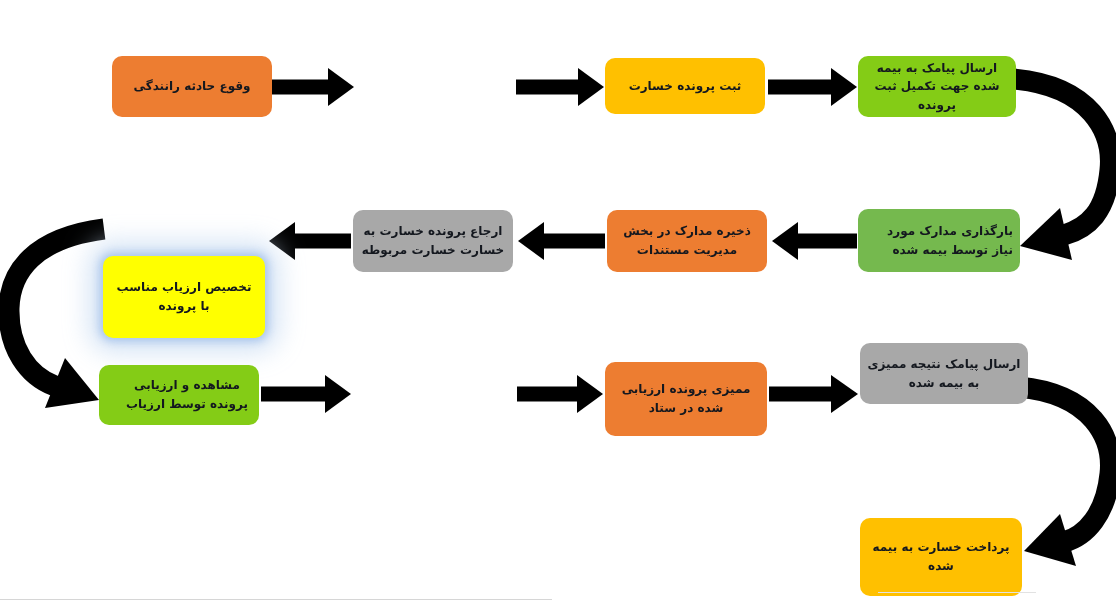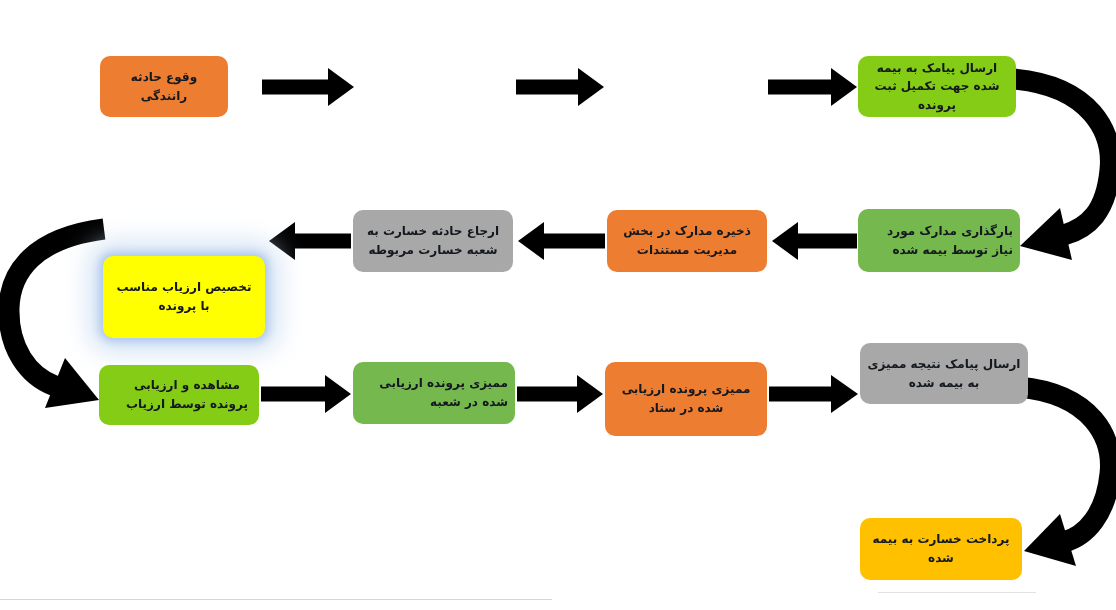--- a/index.html
+++ b/index.html
@@ -27,33 +27,33 @@
   .orange{background:#ED7D31;}
   .gray{background:#A8A8A8;}
   .gold{background:#FFC000;}
   .blue{background:#84cc16;}
   .green{background:#75B94E;text-align:right;}
   .hl-yellow{
     background:#FFFF00;
     box-shadow:0 0 8px 3px rgba(164,194,235,0.95), 0 0 26px 14px rgba(198,217,241,0.75);
   }
   
-  .n1{left:100px;top:56px;width:128px;height:61px;}
+  .n1{left:112px;top:56px;width:160px;height:61px;}
   .n2{left:352px;top:56px;width:161px;height:61px;}
   .n3{left:605px;top:58px;width:160px;height:56px;}
   .n4{left:858px;top:56px;width:158px;height:61px;}
   .n5{left:858px;top:209px;width:162px;height:63px;}
   .n6{left:607px;top:210px;width:160px;height:62px;justify-content:flex-end;}
   .n7{left:353px;top:210px;width:160px;height:62px;}
   .n8{left:103px;top:208px;width:162px;height:82px;margin-top:48px;}
   .n9{left:99px;top:365px;width:160px;height:60px;padding-left:23px;}
   .n10{left:353px;top:362px;width:162px;height:62px;}
   .n11{left:605px;top:362px;width:162px;height:74px;}
   .n12{left:860px;top:343px;width:168px;height:61px;}
-  .n13{left:860px;top:518px;width:162px;height:62px;}
+  .n13{left:860px;top:518px;width:162px;height:78px;}
   .edge-line{position:absolute;background:#d6d6d6;height:1px;}
   .edge-line.l1{left:0;top:599px;width:552px;}
   .edge-line.l2{left:878px;top:592px;width:158px;background:#e2e2e2;}
 </style>
 </head>
 <body>
 
 <div class="canvas">
 
   <svg class="arrow-layer" viewBox="0 0 1116 610" xmlns="http://www.w3.org/2000/svg">
@@ -111,42 +111,42 @@
 
     <g>
       <path d="M1019,387 C1092,394 1114,438 1110,474 C1106,514 1086,536 1064,542" fill="none" stroke="#000000" stroke-width="21"></path>
       <polygon points="1024,551 1060,514 1076,566" fill="#000000"></polygon>
     </g>
   </svg>
 
   <div class="node orange n1">
     <span>وقوع حادثه رانندگی</span>
   </div>
+  <div class="node gold n3">
+    <span>ثبت پرونده خسارت</span>
+  </div>
   <div class="node blue n4">
     <span>ارسال پیامک به بیمه شده جهت تکمیل ثبت پرونده</span>
   </div>
 
   <div class="node green n5">
     <span>بارگذاری مدارک مورد نیاز توسط بیمه شده</span>
   </div>
   <div class="node orange n6">
     <span>ذخیره مدارک در بخش مدیریت مستندات</span>
   </div>
   <div class="node gray n7">
-    <span>ارجاع حادثه خسارت به شعبه خسارت مربوطه</span>
+    <span>ارجاع پرونده خسارت به خسارت خسارت مربوطه</span>
   </div>
   <div class="node hl-yellow n8">
     <span>تخصیص ارزیاب مناسب با پرونده</span>
   </div>
 
   <div class="node blue n9">
     <span>مشاهده و ارزیابی پرونده توسط ارزیاب</span>
-  </div>
-  <div class="node green n10">
-    <span>ممیزی پرونده ارزیابی شده در شعبه</span>
   </div>
   <div class="node orange n11">
     <span>ممیزی پرونده ارزیابی شده در ستاد</span>
   </div>
   <div class="node gray n12">
     <span>ارسال پیامک نتیجه ممیزی به بیمه شده</span>
   </div>
 
   <div class="node gold n13">
     <span>پرداخت خسارت به بیمه شده</span>

